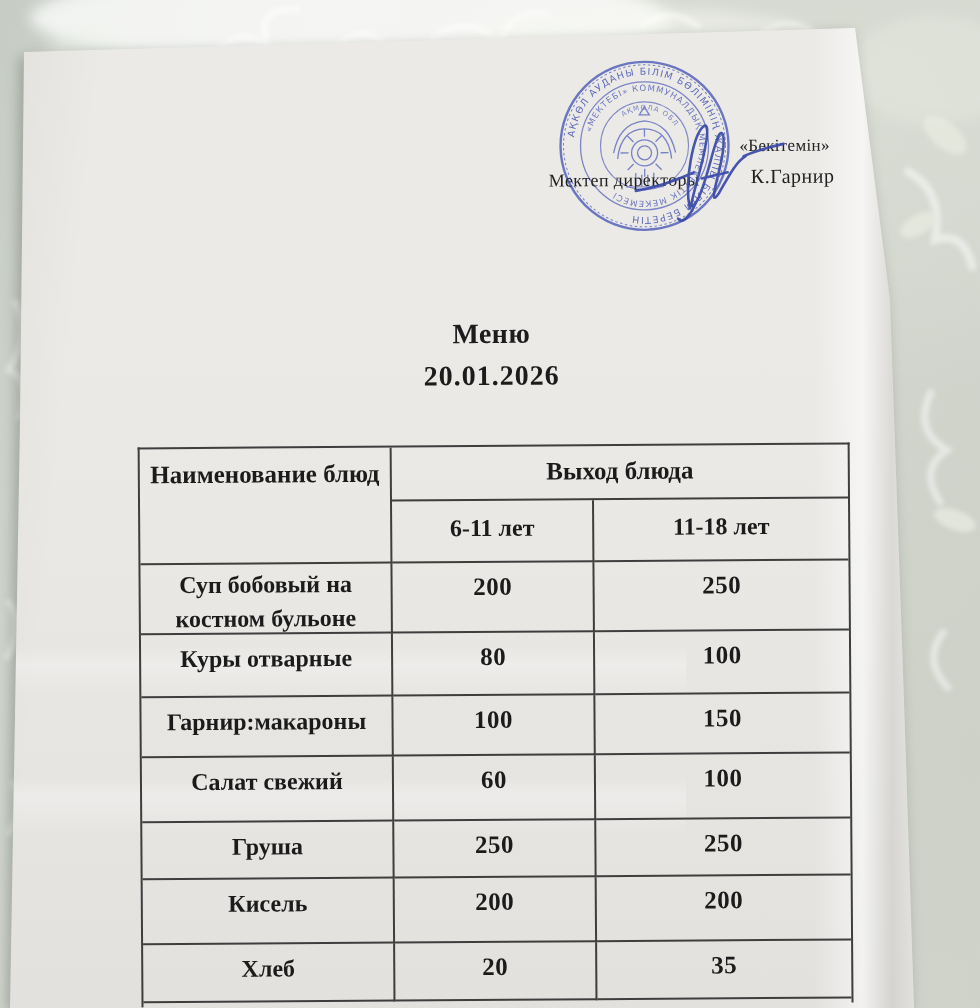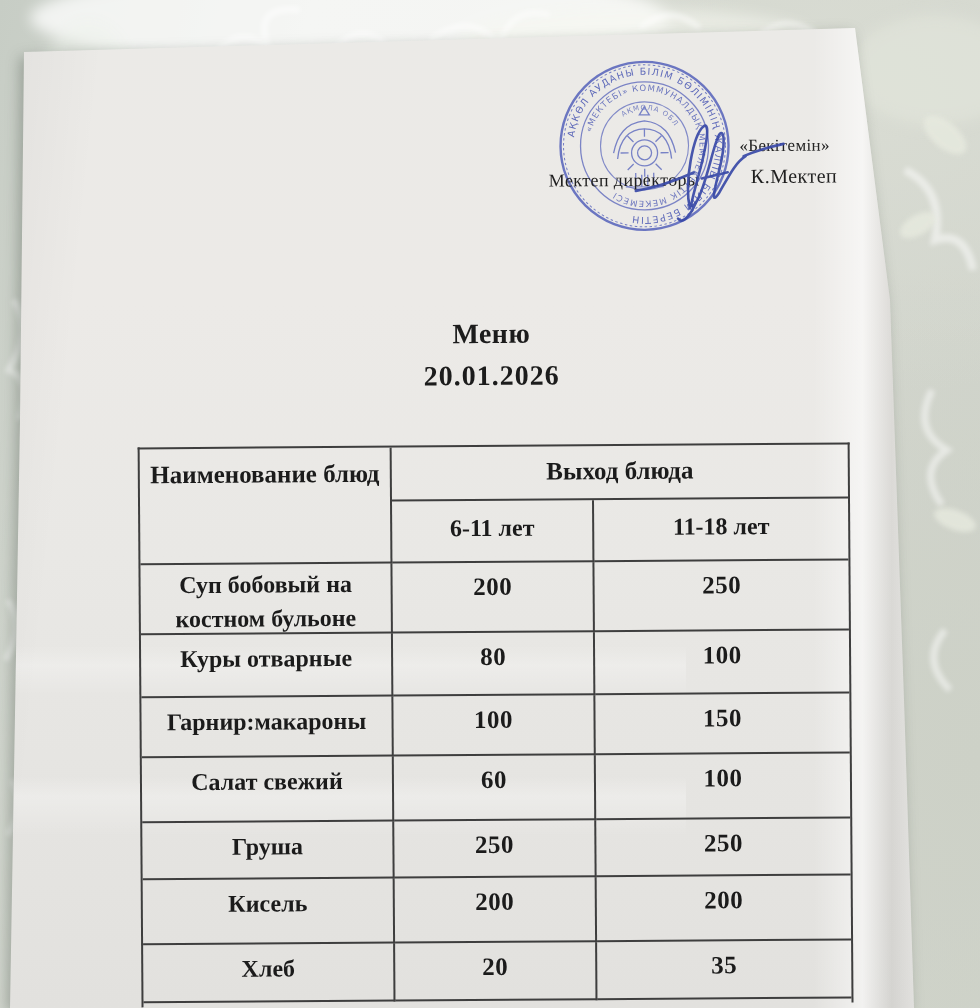--- a/index.html
+++ b/index.html
@@ -154,21 +154,21 @@
         <path d="M 62,104 C 64,84 74,74 89,74 C 104,74 114,84 116,104"></path>
         <path d="M 58,98 C 62,80 70,68 89,66 C 108,68 116,80 120,98"></path>
         <path d="M 84,60 l5,-8 l5,8 l-10,0 z"></path>
         <path d="M 80,118 v12 M 86,120 v12 M 92,120 v12 M 98,118 v12"></path>
         <path d="M 70,132 h38" stroke-width="1.1"></path>
       </g>
     </svg>
 
     <div class="approve-quote">«Бекітемін»</div>
     <div class="director-label">Мектеп директоры</div>
-    <div class="director-name">К.Мектеп</div>
+    <div class="director-name">К.Гарнир</div>
 
     <svg class="signature-svg" width="190" height="120" viewBox="0 0 190 120">
       <g stroke="#3949a8" stroke-width="2.6" fill="none" stroke-linecap="round" stroke-linejoin="round" opacity="0.92">
         <path d="M 4,76 C 28,72 44,66 62,58"></path>
         <path d="M 58,94 C 52,68 62,20 72,12 C 80,6 74,36 66,64 C 60,86 56,98 64,88 C 74,74 82,28 88,20 C 93,14 94,30 88,54 C 83,74 78,92 87,79 C 97,62 104,48 114,42"></path>
         <path d="M 112,42 C 126,36 138,33 152,30"></path>
         <path d="M 64,88 C 58,102 50,110 46,104"></path>
         <path d="M 70,64 L 96,58"></path>
       </g>
     </svg>

